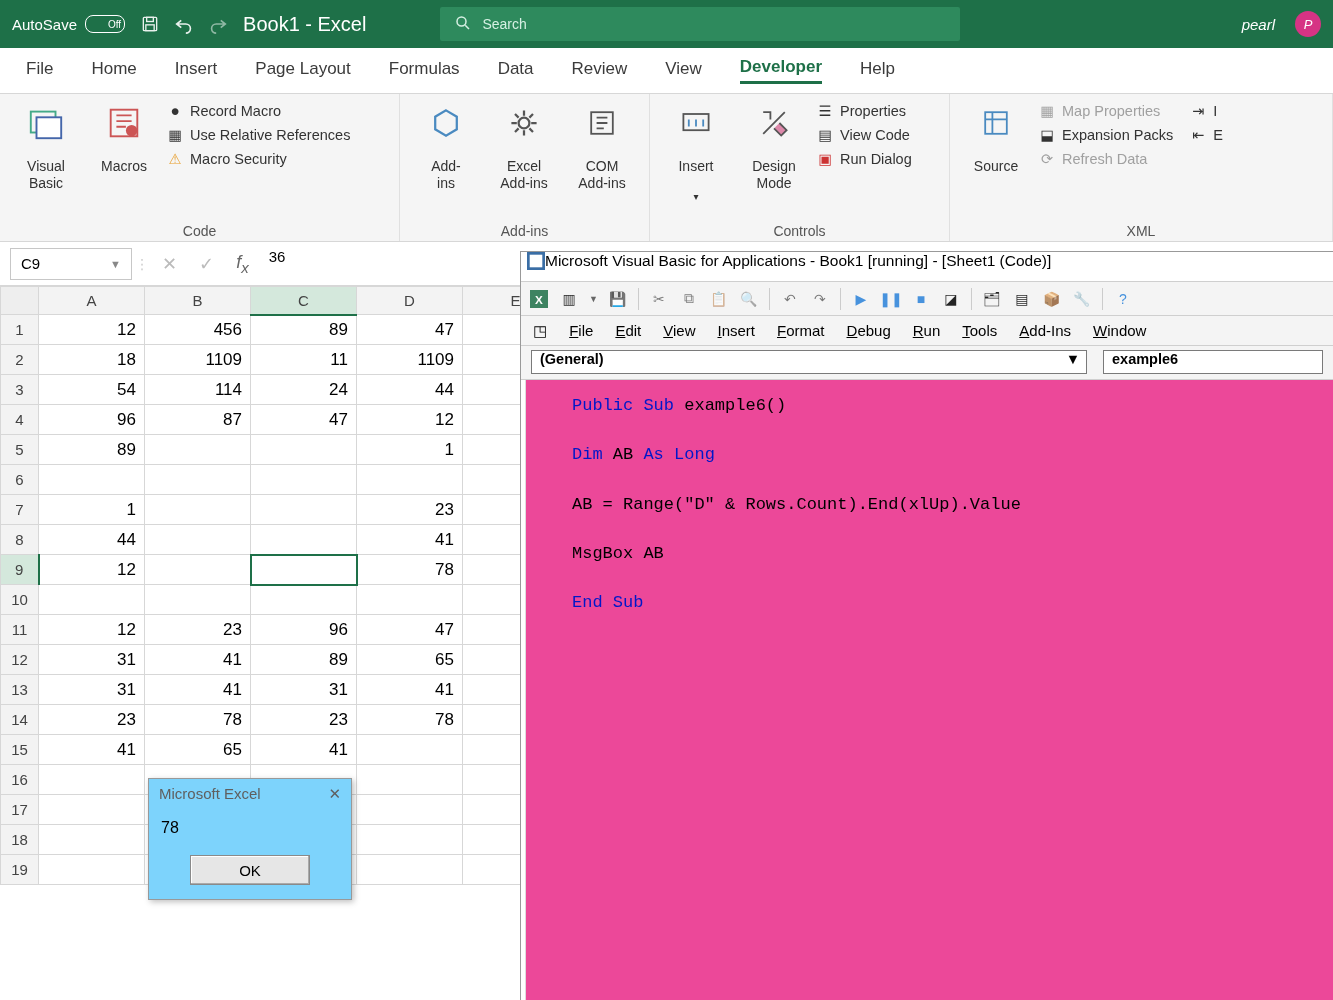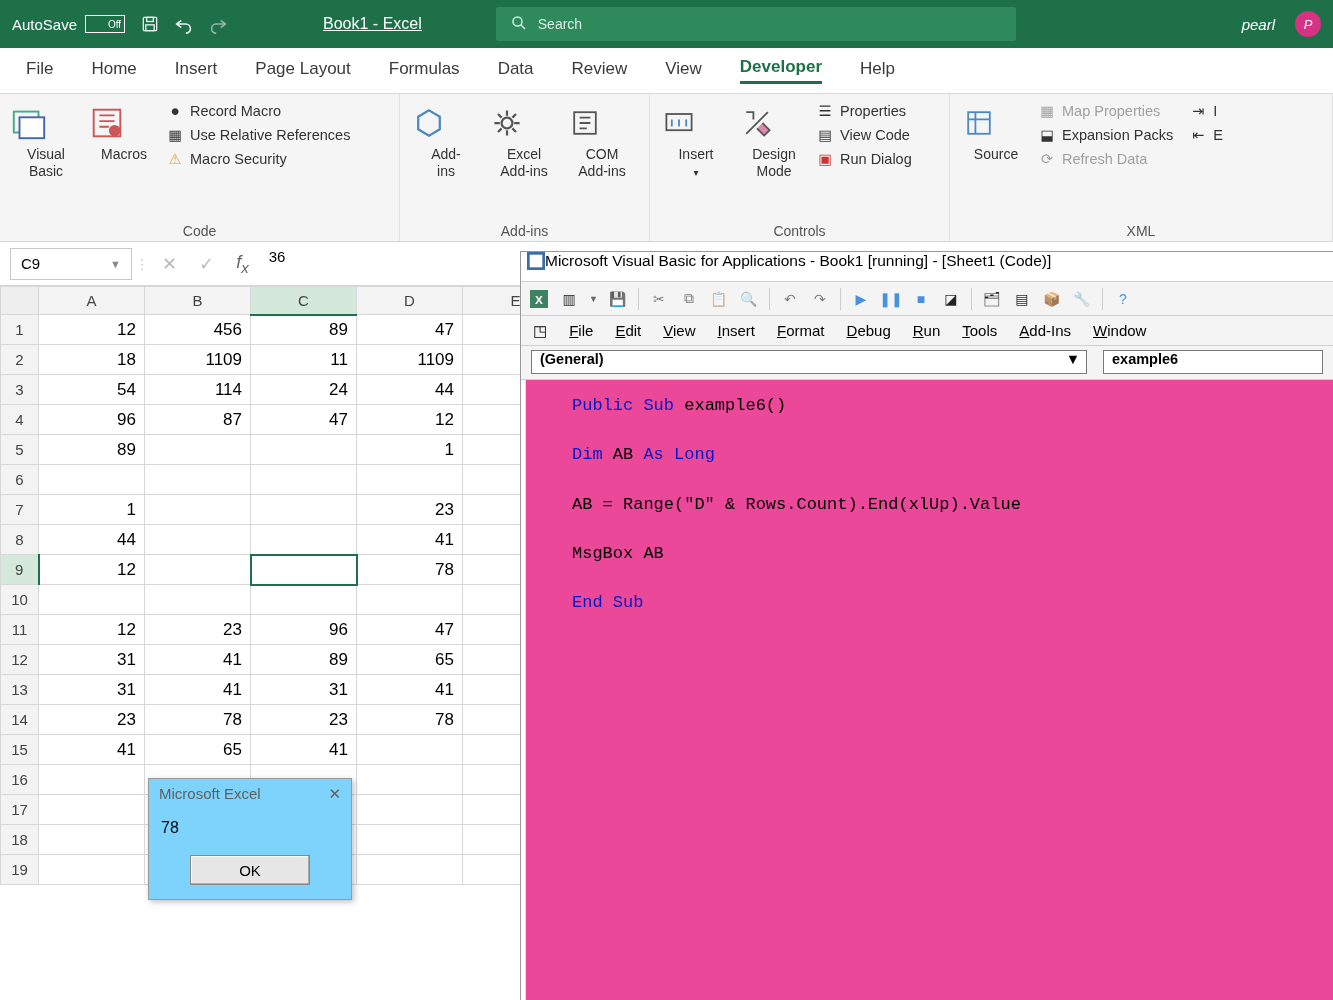--- a/index.html
+++ b/index.html
@@ -1,39 +1,39 @@
 <!DOCTYPE html>
 <html><head>
 <meta charset="utf-8">
 <style>
 * { box-sizing: border-box; margin: 0; padding: 0; }
 body { font-family: "Segoe UI", Arial, sans-serif; font-size: 14px; background: #fff; overflow: hidden; width: 1333px; height: 1000px; position: relative; }
 
 
 .titlebar { height: 48px; background: #1e7048; display: flex; align-items: center; color: #fff; padding: 0 12px; gap: 14px; }
 .titlebar .autosave { display: flex; align-items: center; gap: 8px; font-size: 15px; }
-.toggle { width: 40px; height: 18px; border: 1.5px solid #fff; border-radius: 0; display: flex; align-items: center; justify-content: flex-end; padding: 0 3px; font-size: 10px; }
+.toggle { width: 40px; height: 18px; border: 1.5px solid #fff; border-radius: 8px; display: flex; align-items: center; justify-content: flex-end; padding: 0 3px; font-size: 10px; }
 .titlebar .qat { display: flex; gap: 12px; align-items: center; }
 .titlebar .qat .ico { width: 22px; height: 22px; display: flex; align-items: center; justify-content: center; opacity: .9; }
-.titlebar .doctitle { margin-left: 80px; font-size: 16px; text-decoration: underline; }
+.titlebar .doctitle { font-size: 20px; }
 .titlebar .searchbox { margin-left: 60px; background: #2e8a5d; height: 34px; width: 520px; display: flex; align-items: center; padding: 0 14px; gap: 10px; color: #d6f0e3; border-radius: 2px; }
 .titlebar .user { margin-left: auto; display: flex; align-items: center; gap: 20px; font-size: 15px; font-style: italic; }
 .titlebar .avatar { width: 26px; height: 26px; border-radius: 50%; background: #d63384; display: flex; align-items: center; justify-content: center; font-size: 13px; color: #fff; }
 
 
 .ribbon-tabs { height: 46px; display: flex; align-items: center; gap: 38px; padding: 0 26px; border-bottom: 1px solid #d7d7d7; background: #fff; font-size: 17px; color: #3b3b3b; }
 .ribbon-tab { padding-bottom: 4px; cursor: pointer; }
 .ribbon-tab.active { color: #1e7048; border-bottom: 3px solid #1e7048; font-weight: 600; }
 
 
 .ribbon { height: 148px; background: #f5f5f5; border-bottom: 1px solid #d7d7d7; display: flex; }
 .rgroup { border-right: 1px solid #e0e0e0; padding: 6px 10px 2px; display: flex; flex-direction: column; }
 .rgroup .gbody { flex: 1; display: flex; gap: 6px; align-items: flex-start; }
 .rgroup .glabel { text-align: center; color: #555; font-size: 14px; padding-top: 2px; }
-.bigbtn { width: 72px; display: flex; flex-direction: column; gap: 4px; padding-top: 4px; font-size: 14px; color: #333; text-align: center; line-height: 1.2; cursor: pointer; }
+.bigbtn { width: 72px; display: flex; flex-direction: column; align-items: center; gap: 16px; padding-top: 4px; font-size: 14px; color: #333; text-align: center; line-height: 1.2; cursor: pointer; }
 .bigbtn .bicon { width: 38px; height: 38px; display: flex; align-items: center; justify-content: center; }
 .smallstack { display: flex; flex-direction: column; gap: 6px; padding-top: 2px; }
 .smallbtn { display: flex; align-items: center; gap: 6px; font-size: 14.5px; color: #333; cursor: pointer; white-space: nowrap; }
 .smallbtn.disabled { color: #a0a0a0; }
 .sicon { width: 18px; height: 18px; display: inline-flex; align-items: center; justify-content: center; }
 
 
 .fbar { height: 44px; display: flex; align-items: center; border-bottom: 1px solid #d7d7d7; background: #fff; }
 .namebox { width: 122px; height: 32px; border: 1px solid #c7c7c7; margin-left: 10px; display: flex; align-items: center; padding: 0 10px; font-size: 15px; justify-content: space-between; }
 .fsep { width: 20px; text-align: center; color: #ccc; }

